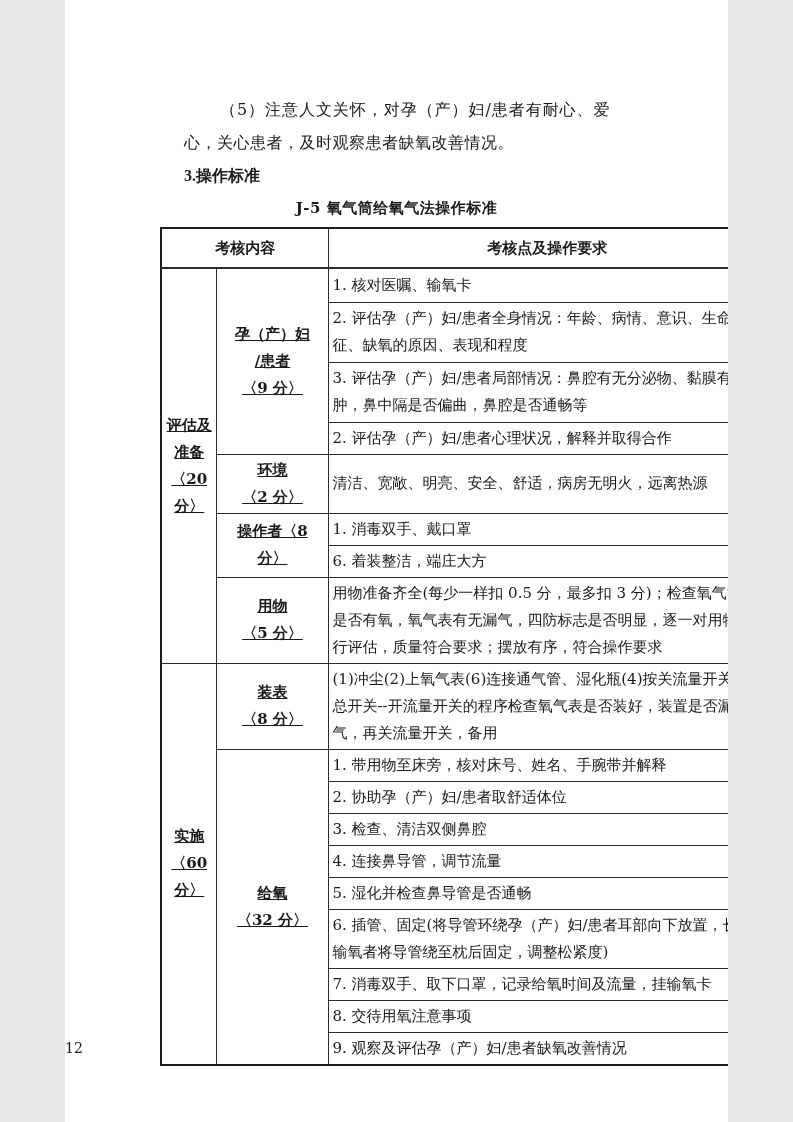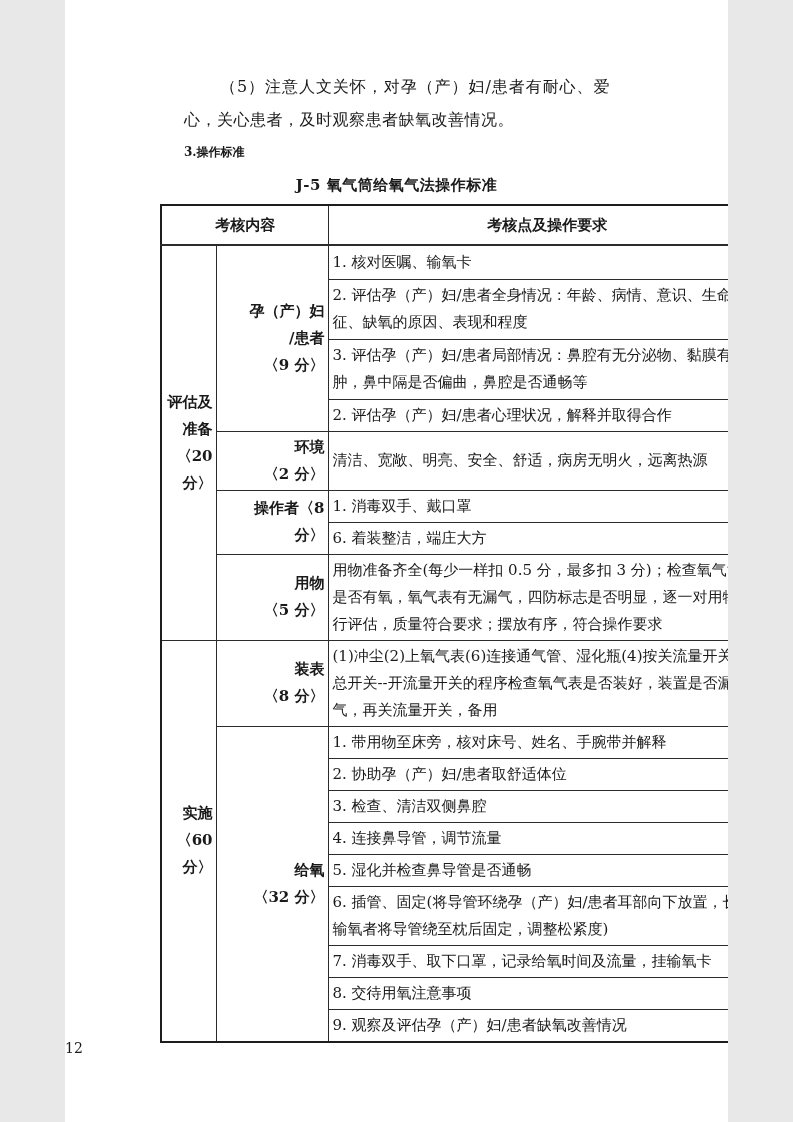--- a/index.html
+++ b/index.html
@@ -6,35 +6,36 @@
   .page {
     position: relative;
     width: 663px;
     height: 1122px;
     margin: 0 auto;
     background: #ffffff;
     font-family: "DejaVu Serif", "Liberation Serif", serif;
     color: #1a1a1a;
     overflow: hidden;
     box-sizing: border-box;
-    padding-top: 70px;
+    padding-top: 93px;
   }
   .intro-paragraph {
     margin: 0 118px 0 119px;
     font-size: 16px;
     line-height: 33px;
     text-align: justify;
     text-indent: 36px;
     letter-spacing: 0.5px;
   }
   .section-heading {
     margin: 0 118px 0 119px;
-    font-size: 12px;
+    font-size: 16px;
     line-height: 33px;
     font-weight: bold;
+    font-family: Liberation Serif, serif;
   }
   .table-title {
     margin: 0;
     font-size: 15px;
     line-height: 33px;
     font-weight: bold;
     text-align: center;
     letter-spacing: 0.5px;
   }
   table.assessment {
@@ -55,23 +56,24 @@
     overflow: hidden;
   }
   td.hdr {
     font-weight: bold;
     text-align: center;
     font-size: 16px;
     border-bottom-width: 2px !important;
   }
   td.label {
     font-weight: bold;
-    text-align: right;
+    text-align: center;
     white-space: pre-line;
     padding: 2px 1px;
+    text-decoration: underline;
   }
   td.req { text-align: left; }
 </style>
 </head>
 <body>
 
 <div class="page">
 
   <p class="intro-paragraph">（5）注意人文关怀，对孕（产）妇/患者有耐心、爱心，关心患者，及时观察患者缺氧改善情况。</p>
 

